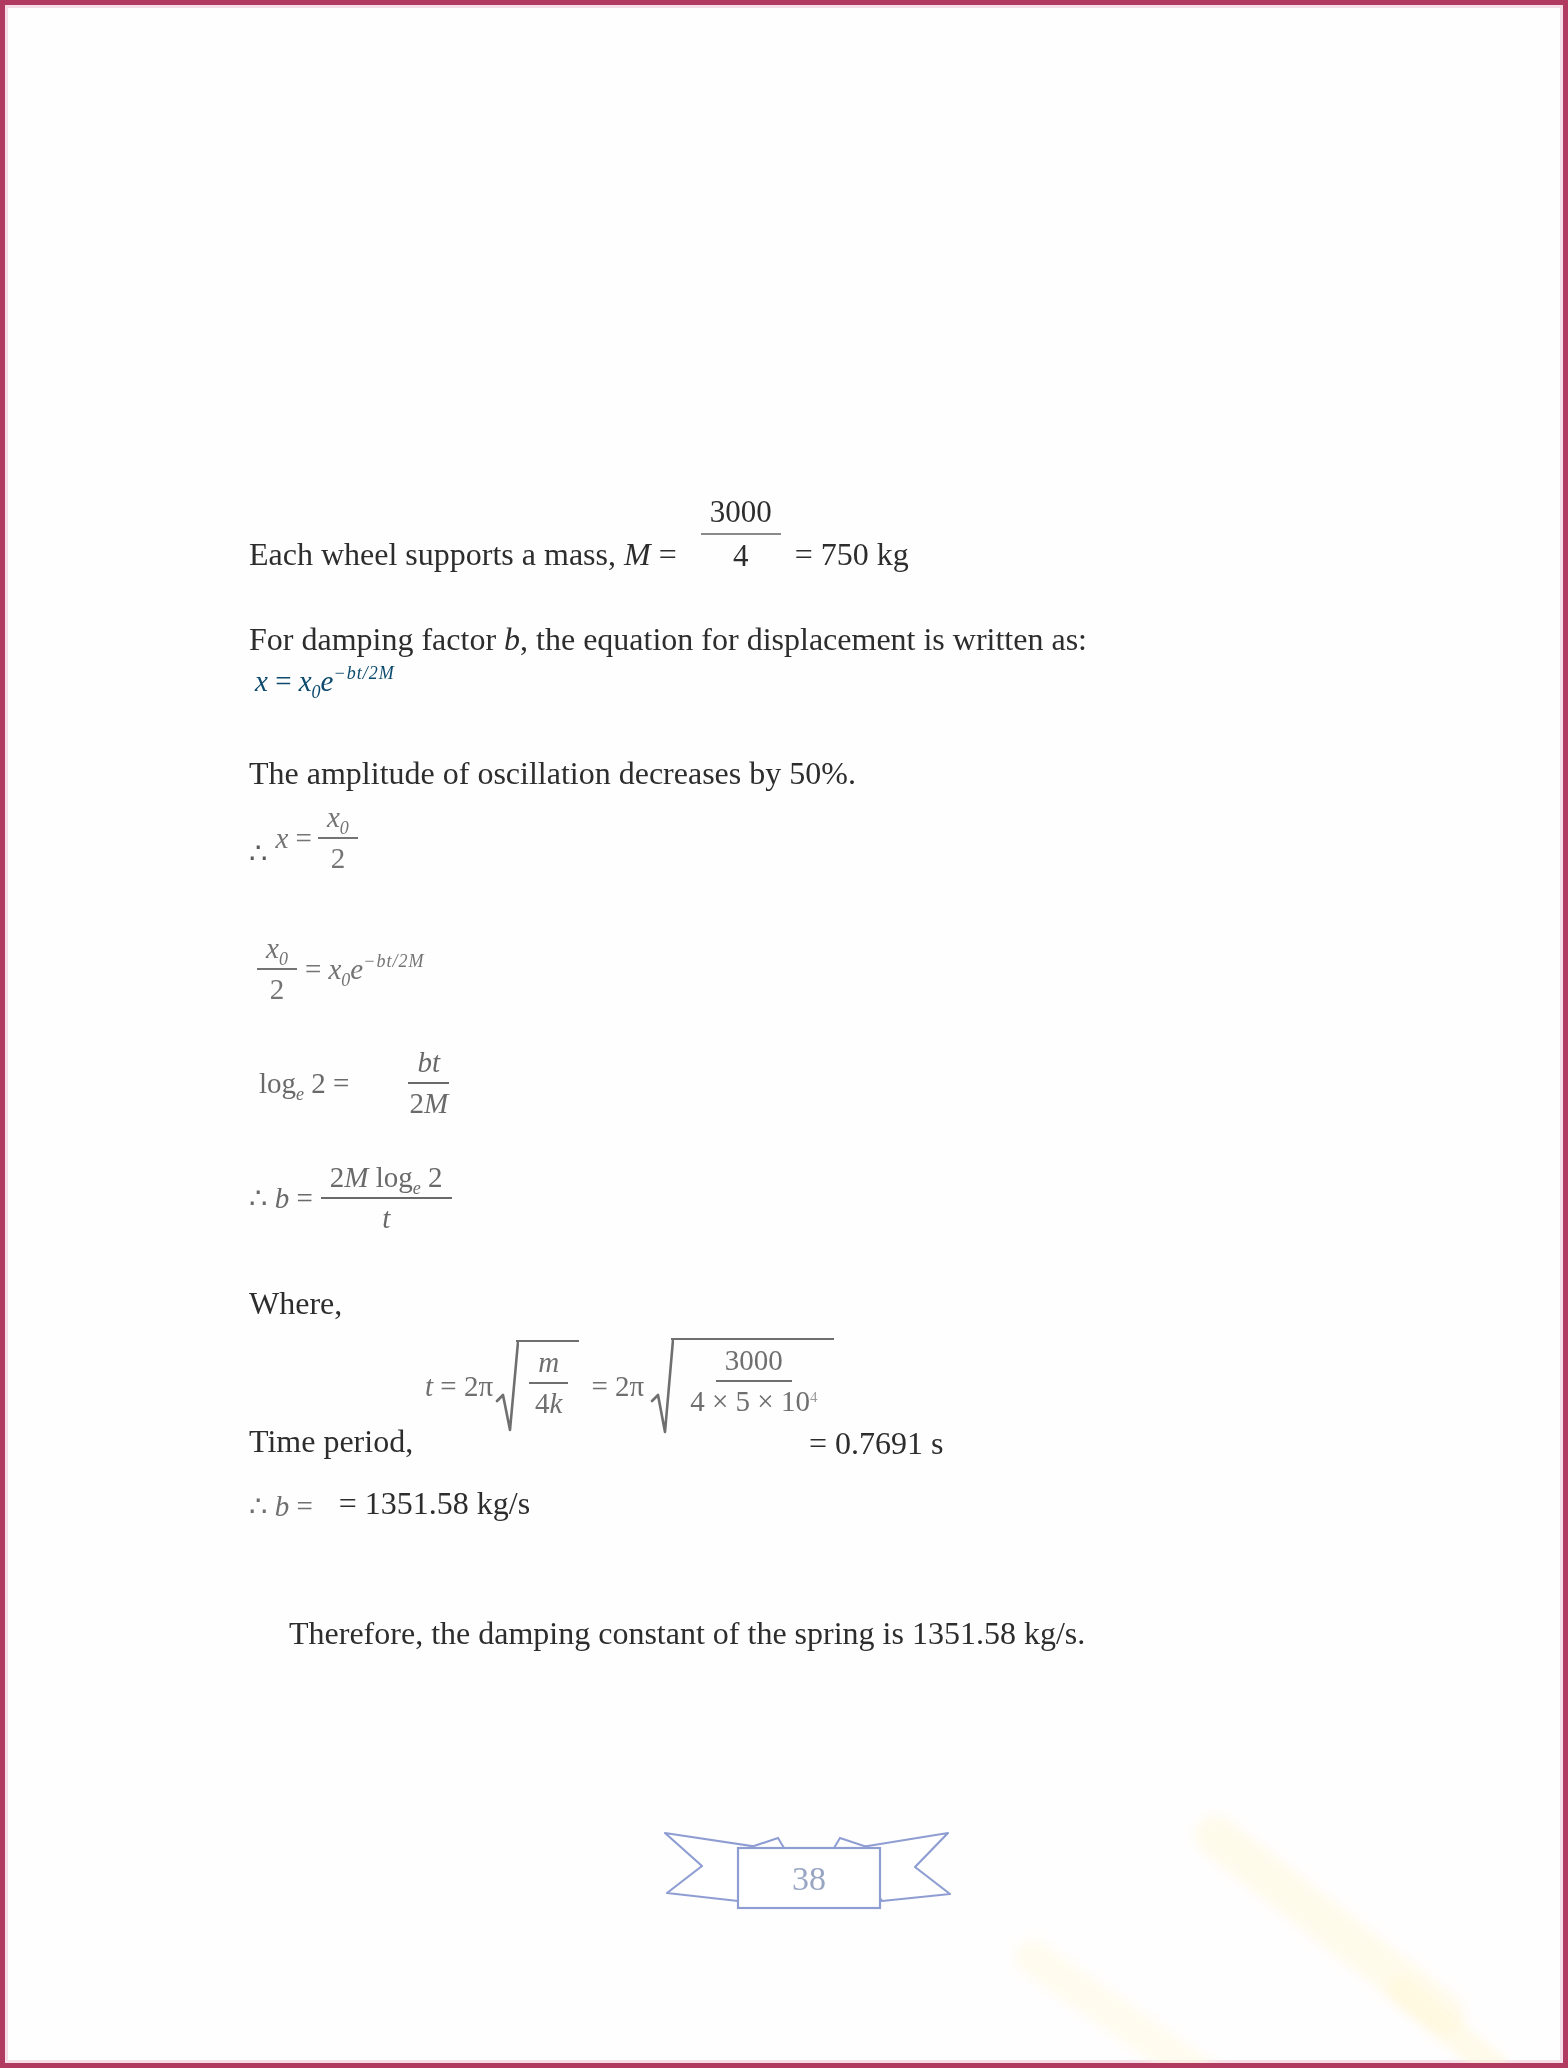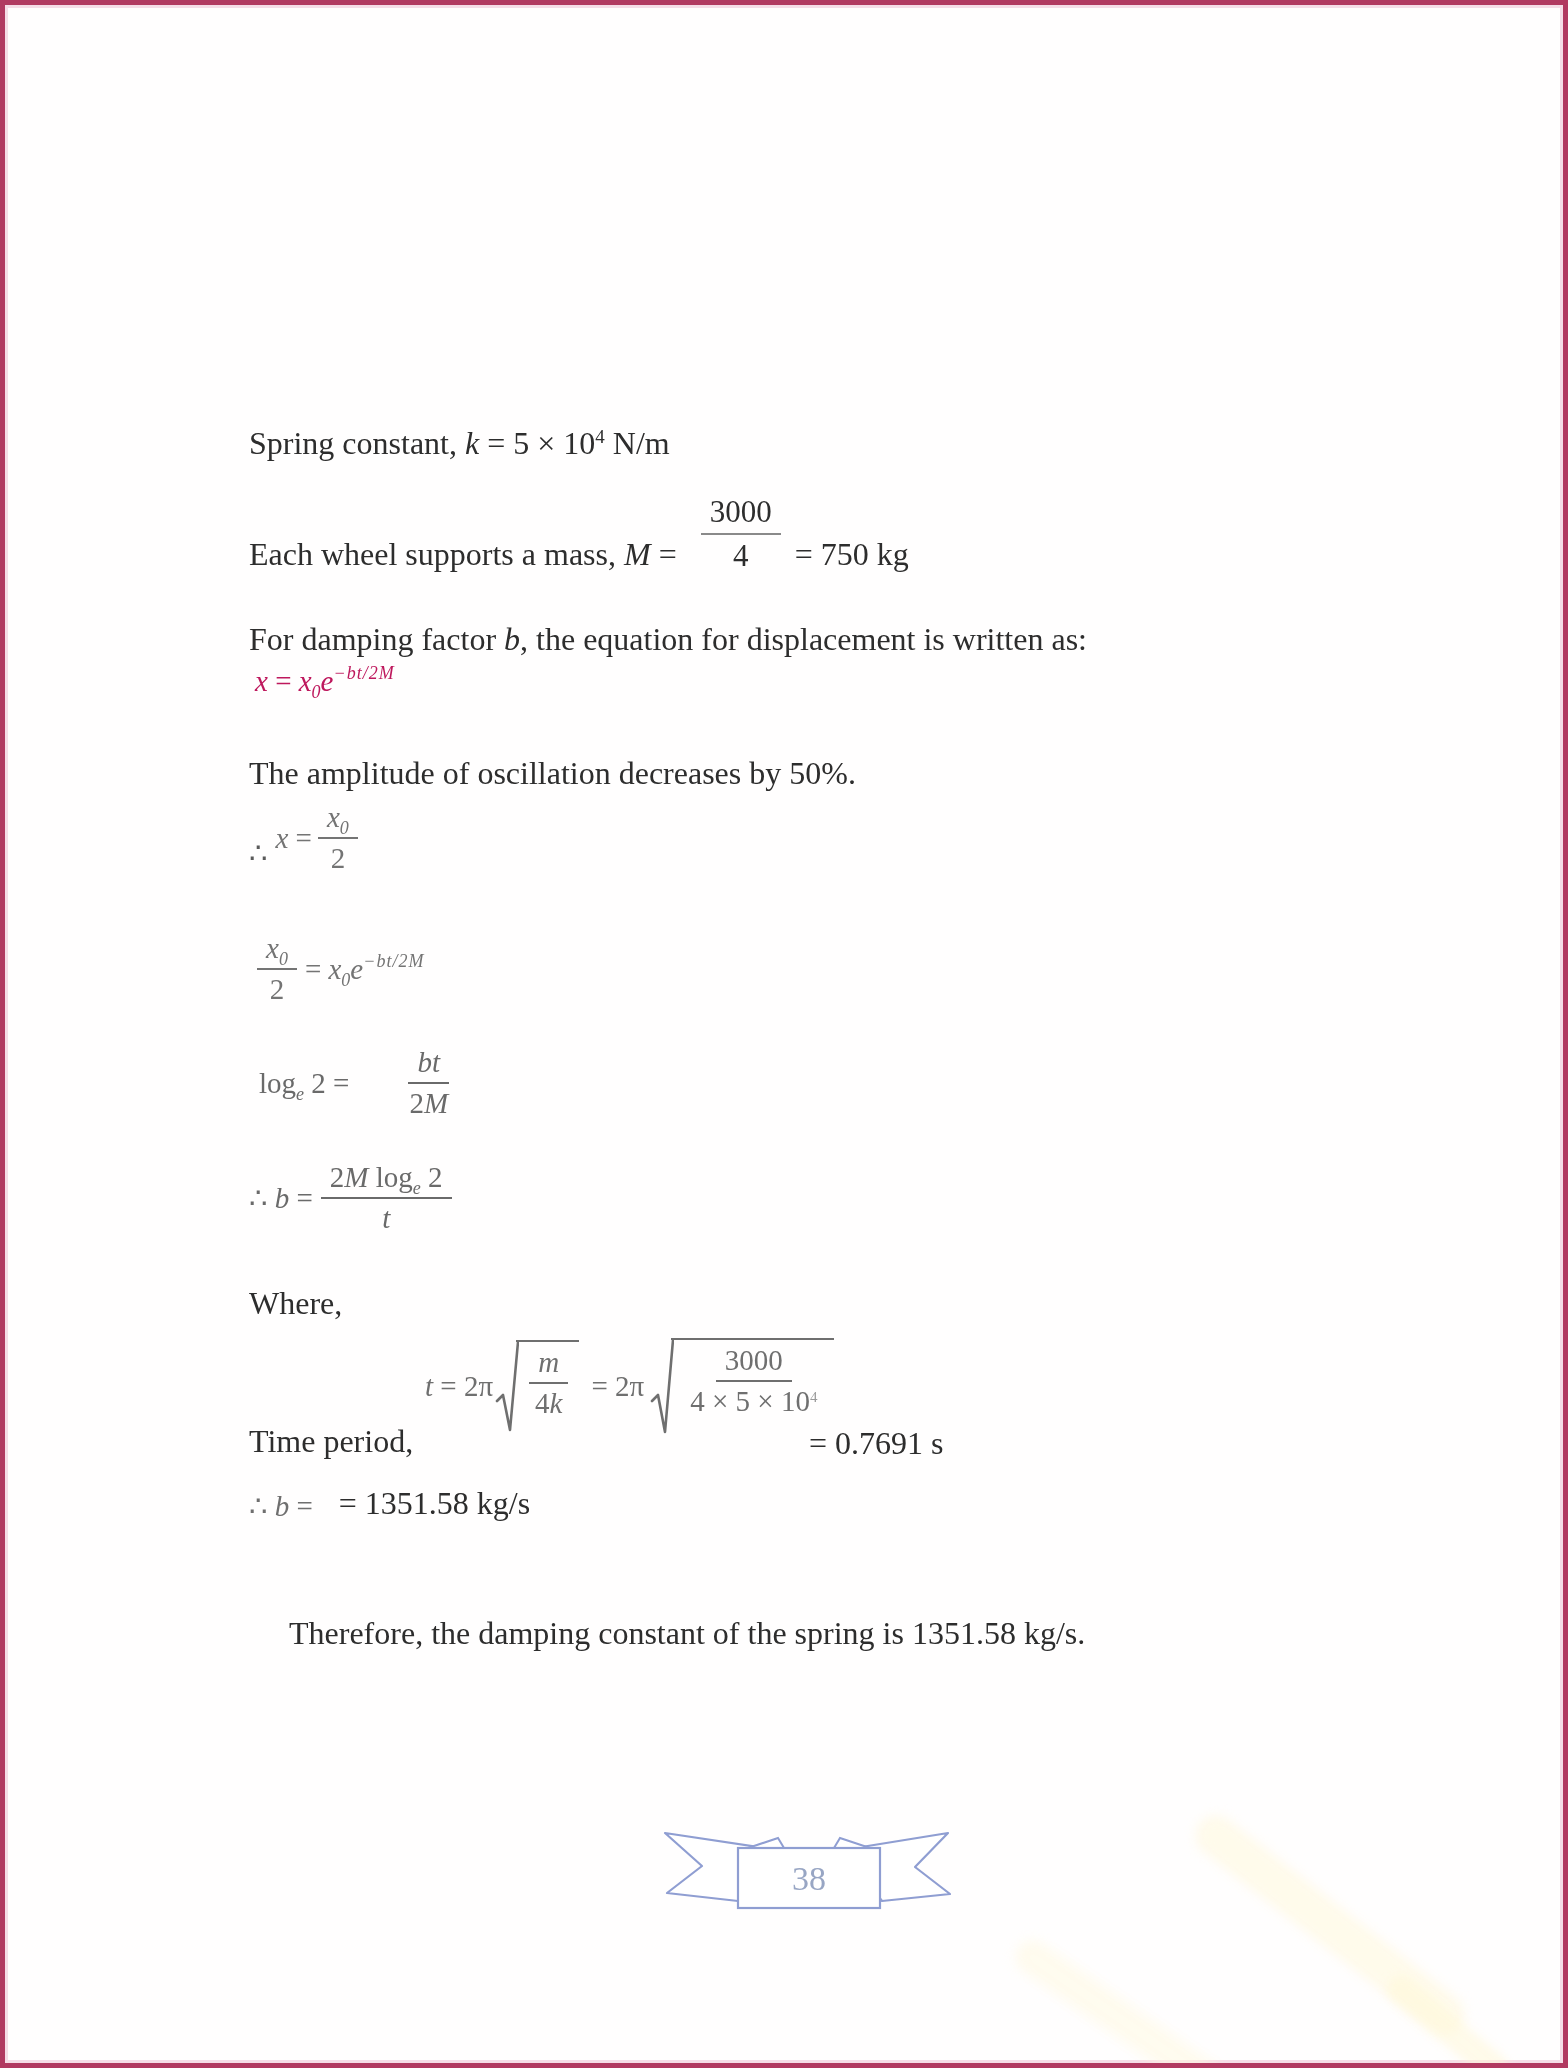--- a/index.html
+++ b/index.html
@@ -50,38 +50,35 @@
   .s2{ left:990px; top:2000px; width:260px; height:34px;
        background:rgba(255,249,224,0.5); transform:rotate(35deg); border-radius:40px; filter:blur(6px);}
   .s3{ left:1368px; top:2010px; width:150px; height:28px;
        background:rgba(255,247,214,0.5); transform:rotate(40deg); border-radius:30px; filter:blur(5px);}
 </style>
 </head>
 <body>
 
 <div class="page" style="border-color: rgb(177, 58, 97);">
 
-  <div class="line" style="left:244px; top:418px;">
-    <span>Spring constant, </span><span class="var">k</span><span> = 5 × 10</span><sup class="p">4</sup><span> N/m</span>
-  </div>
 
   <div class="line row-end" style="left:244px; top:488px;">
     <span style="line-height:1.35;"><span>Each wheel supports a mass, </span><span class="var">M</span><span> = </span></span>
     <span class="frac frac-dark" style="margin:0 14px 2px 24px; font-size:31px;">
       <span class="num">3000</span>
       <span class="den">4</span>
     </span>
     <span style="line-height:1.35;">= 750 kg</span>
   </div>
 
   <div class="line" style="left:244px; top:614px;">
     <span>For damping factor </span><span class="var">b</span><span>, the equation for displacement is written as:</span>
   </div>
 
-  <div class="line math" style="left:250px; top:658px; color:#be185d;">
+  <div class="line math" style="left:250px; top:658px; color:#0c4a6e;">
     <span class="var">x</span><span> = </span><span class="var">x</span><sub class="s">0</sub><span class="var">e</span><sup class="e">−bt/2M</sup>
   </div>
 
   <div class="line" style="left:244px; top:748px;">The amplitude of oscillation decreases by 50%.</div>
 
   <div class="line math row" style="left:244px; top:795px;">
     <span class="therefore">∴</span>
     <span><span class="var">x</span><span> = </span></span>
     <span class="frac" style="margin-left:6px;">
       <span class="num"><span class="var">x</span><sub class="s">0</sub></span>

